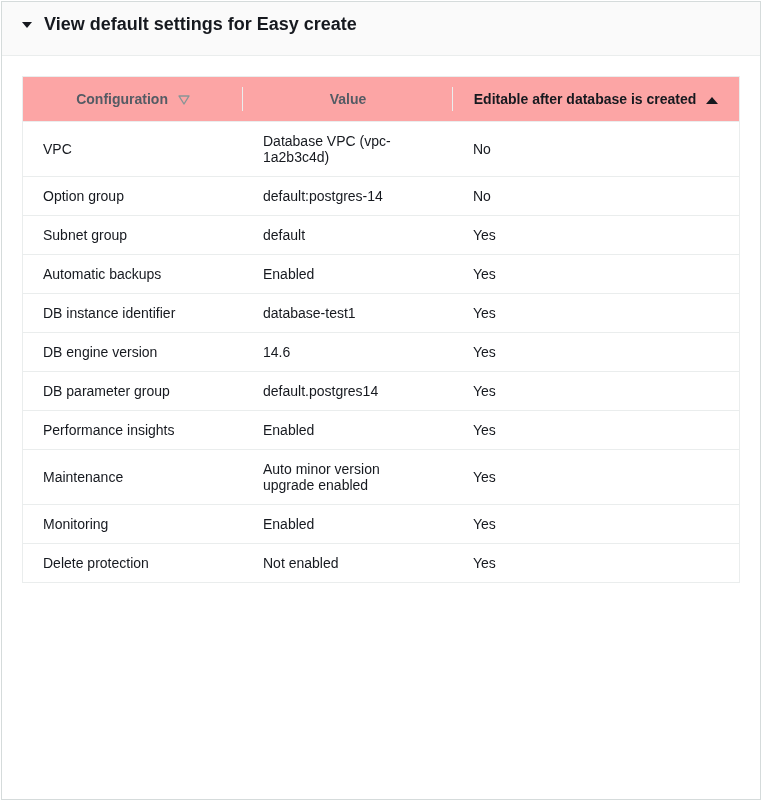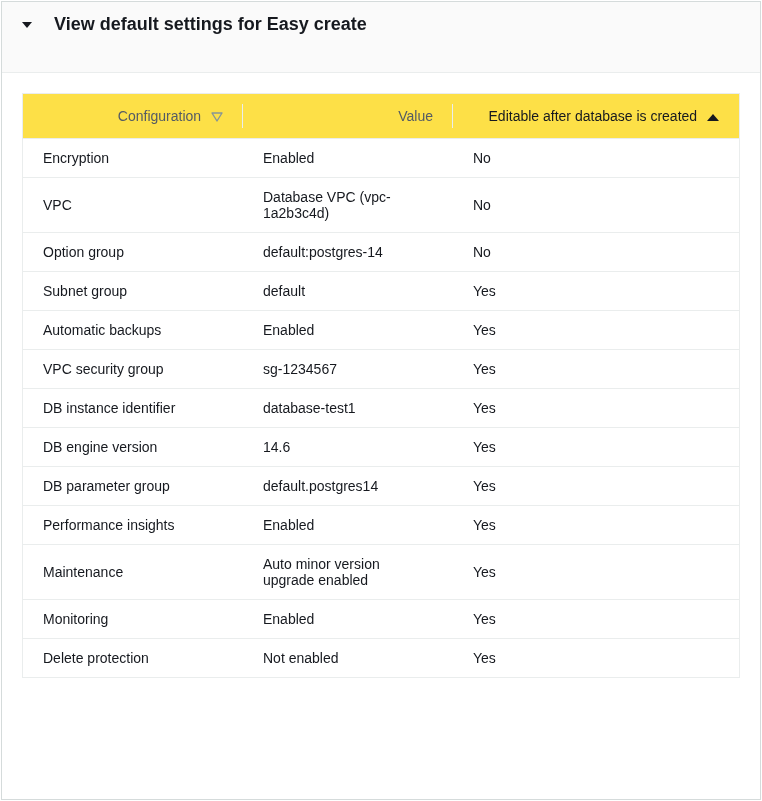--- a/index.html
+++ b/index.html
@@ -23,22 +23,22 @@
       background: #fff;
     }
     .header-section {
       background: #fafafa;
       padding: 12px 20px 16px 20px;
       border-bottom: 1px solid #eaeded;
     }
     .header-row {
       display: flex;
       align-items: center;
-      gap: 22px;
-      margin-bottom: 21px;
+      gap: 12px;
+      margin-bottom: 4px;
     }
     .caret {
       width: 0;
       height: 0;
       border-left: 5px solid transparent;
       border-right: 5px solid transparent;
       border-top: 6px solid #16191f;
       flex-shrink: 0;
     }
     .header-title {
@@ -61,23 +61,23 @@
       padding: 20px;
     }
     .table-container {
       border: 1px solid #eaeded;
     }
     table {
       width: 100%;
       border-collapse: collapse;
     }
     thead th {
-      background: #fde047;
-      text-align: right;
-      font-weight: 400;
+      background: #fca5a5;
+      text-align: center;
+      font-weight: 700;
       font-size: 14px;
       color: #545b64;
       padding: 14px 20px;
       border-bottom: 1px solid #eaeded;
       position: relative;
     }
     thead th.col-config {
       width: 220px;
     }
     thead th.col-value {
@@ -157,48 +157,38 @@
               <span>Value</span>
               <span class="th-divider"></span>
             </th>
             <th class="col-editable">
               <span>Editable after database is created</span>
               <span class="sort-icon sort-asc"></span>
             </th>
           </tr>
         </thead>
         <tbody>
-        <tr>
-              <td>Encryption</td>
-              <td>Enabled</td>
-              <td>No</td>
-            </tr>
             <tr>
               <td>VPC</td>
               <td>Database VPC (vpc-1a2b3c4d)</td>
               <td>No</td>
             </tr>
             <tr>
               <td>Option group</td>
               <td>default:postgres-14</td>
               <td>No</td>
             </tr>
             <tr>
               <td>Subnet group</td>
               <td>default</td>
               <td>Yes</td>
             </tr>
             <tr>
               <td>Automatic backups</td>
               <td>Enabled</td>
-              <td>Yes</td>
-            </tr>
-            <tr>
-              <td>VPC security group</td>
-              <td>sg-1234567</td>
               <td>Yes</td>
             </tr>
             <tr>
               <td>DB instance identifier</td>
               <td>database-test1</td>
               <td>Yes</td>
             </tr>
             <tr>
               <td>DB engine version</td>
               <td>14.6</td>

